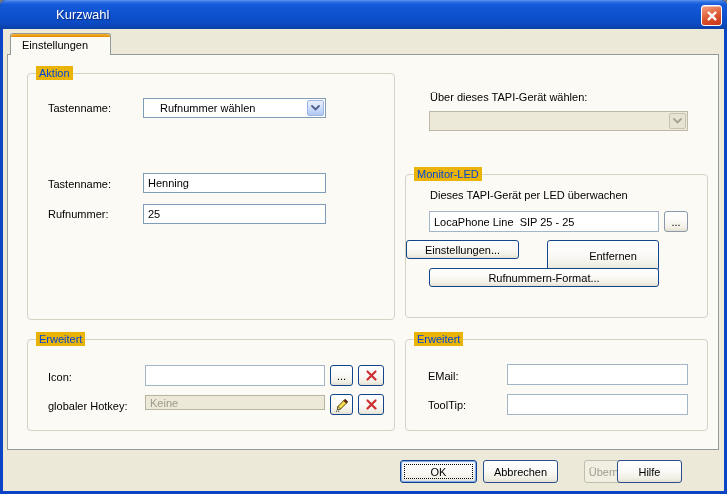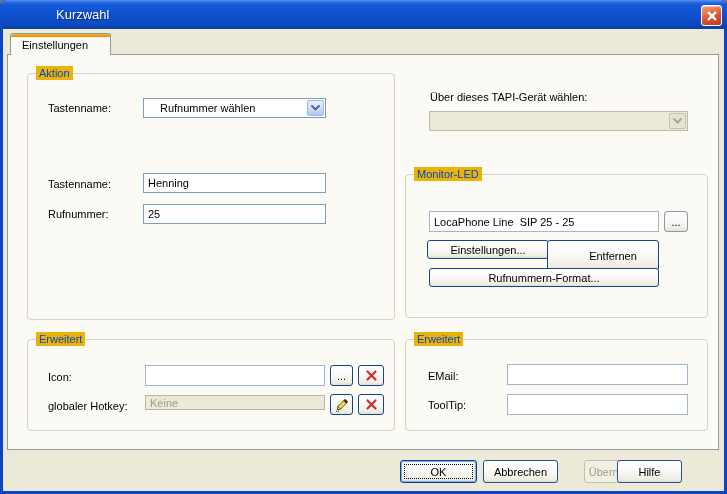--- a/index.html
+++ b/index.html
@@ -156,23 +156,24 @@
     <span class="combo-btn">
       <svg class="icon-svg" width="9" height="6" viewBox="0 0 9 6">
         <path d="M1 1 L4.5 4.5 L8 1" stroke="#A5A390" stroke-width="1.8" fill="none" stroke-linecap="round"></path>
       </svg>
     </span>
   </div>
 
   <div class="groupbox" style="left:405px; top:174px; width:303px; height:144px;">
     <span class="grouplabel">Monitor-LED</span>
   </div>
+  <span class="lbl" style="left:430px; top:189px;">Dieses TAPI-Gerät per LED überwachen</span>
   <input class="field soft" readonly="" style="left: 429px; top: 211px; width: 230px; height: 21px;" value="LocaPhone Line  SIP 25 - 25">
   <button class="xp-btn muted" style="left:664px; top:211px; width:24px; height:21px;">...</button>
-  <button class="xp-btn navy" style="left:427px; top:240px; width:122px; height:19px;">Einstellungen...</button>
+  <button class="xp-btn navy" style="left:406px; top:240px; width:113px; height:19px;">Einstellungen...</button>
   <button class="xp-btn navy" style="left:547px; top:240px; width:112px; height:31px;padding-left:20px;">Entfernen</button>
   <button class="xp-btn navy" style="left:429px; top:268px; width:230px; height:19px;">Rufnummern-Format...</button>
 
   <div class="groupbox" style="left:27px; top:339px; width:368px; height:92px;">
     <span class="grouplabel">Erweitert</span>
   </div>
   <span class="lbl" style="left:48px; top:371px;">Icon:</span>
   <input class="field soft" style="left: 145px; top: 365px; width: 180px; height: 21px;" value="">
   <button class="xp-btn navy" style="left:330px; top:365px; width:23px; height:21px;">...</button>
   <button class="xp-btn navy" style="left:358px; top:365px; width:26px; height:21px;">

